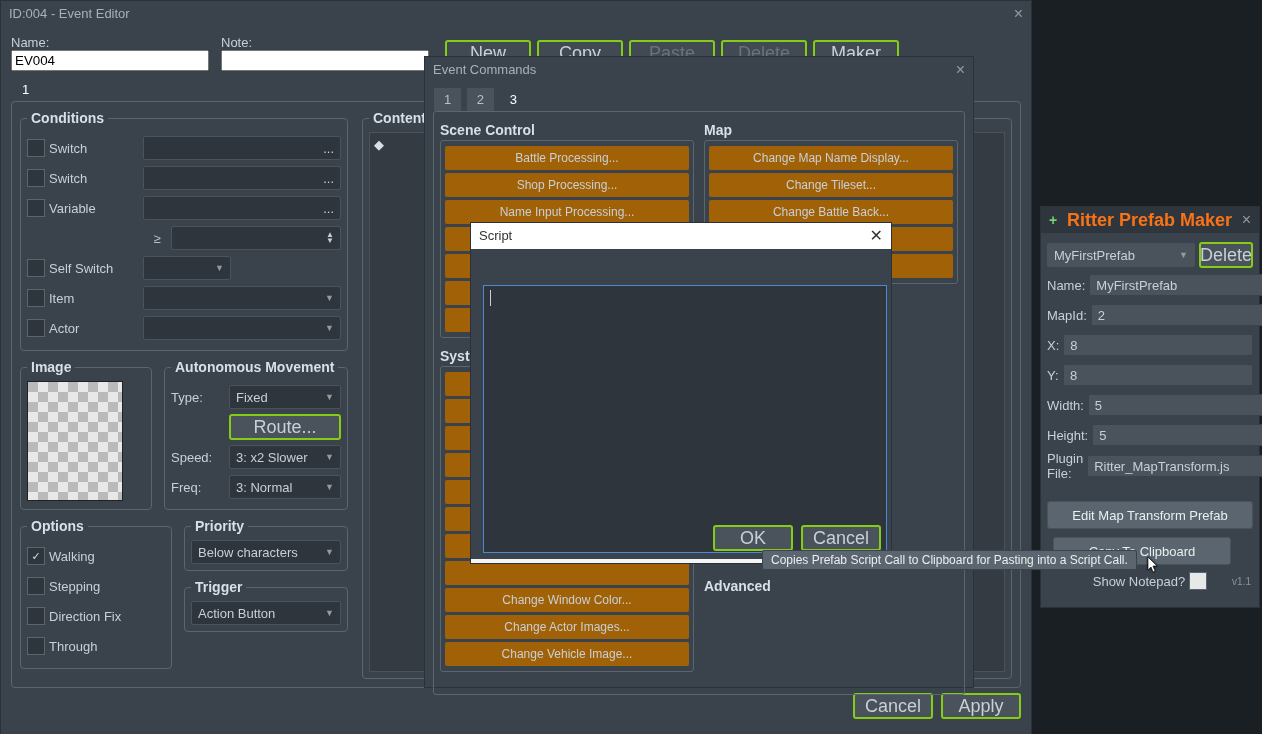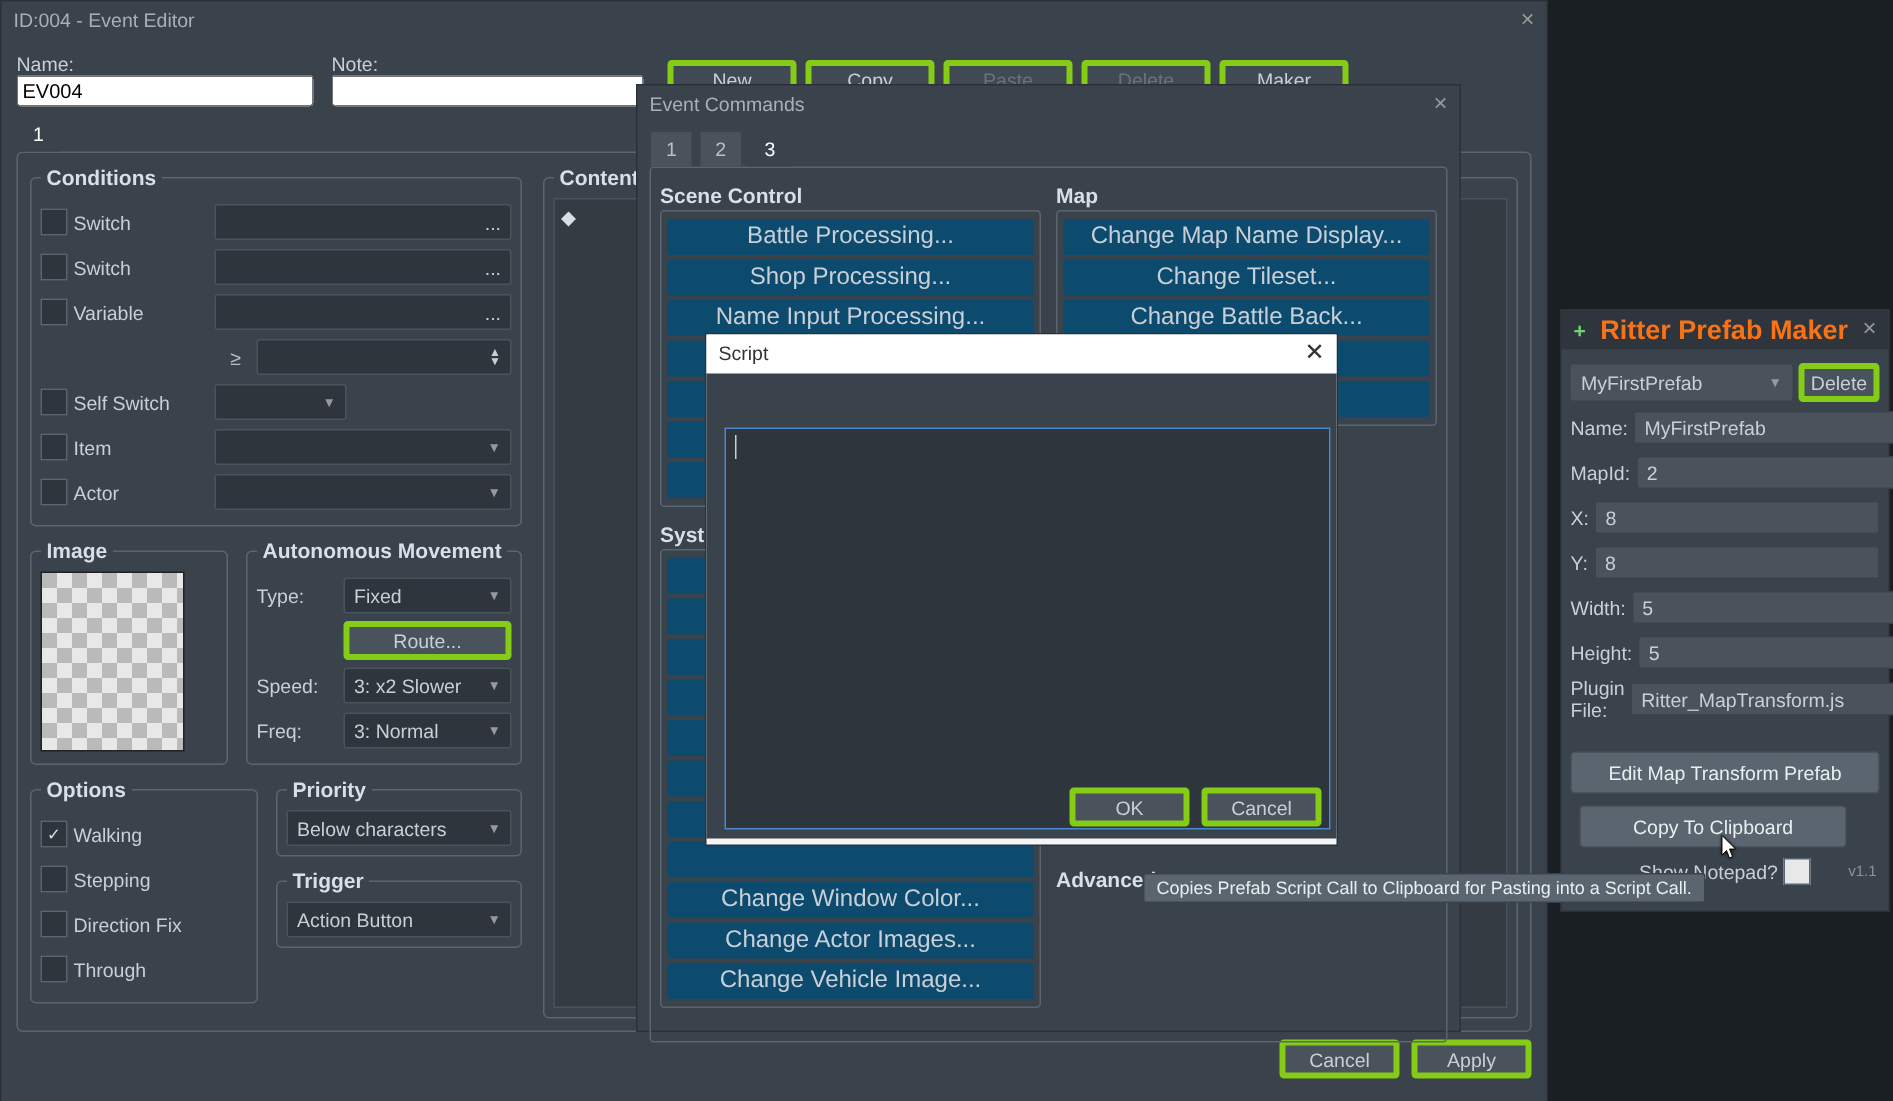--- a/index.html
+++ b/index.html
@@ -6,27 +6,27 @@
 .window{background:#3a434c;border:1px solid #2a3138;position:absolute}
 .titlebar{height:26px;line-height:26px;padding:0 8px;display:flex;justify-content:space-between;align-items:center;color:#a8afb7;font-size:13px}
 .titlebar .close{cursor:pointer;font-size:16px;color:#999}
 .label{color:#c8cfd7;font-size:13px}
 fieldset{border:1px solid #5a6570;border-radius:4px;margin:4px;padding:6px}
 legend{padding:0 4px;color:#d8dfe7;font-weight:bold;font-size:14px}
 .row{display:flex;align-items:center;margin:2px 0;gap:4px;min-height:28px}
 input[type=text].txt,.combo,.numbox{background:#2e353c;border:1px solid #4a535c;color:#c8cfd7;height:24px;padding:2px 6px;font-size:13px;border-radius:2px;box-sizing:border-box}
 .combo{display:flex;align-items:center;justify-content:space-between;padding:0 6px;cursor:pointer}
 .combo .caret{font-size:9px;color:#999}
-.btn{background:#4a535c;border:4px solid #84cc16;color:#c8cfd7;height:26px;padding:0 12px;font-size:13px;border-radius:3px;cursor:pointer;display:inline-flex;align-items:center;justify-content:center}
+.btn{background:#4a535c;border:2px solid #84cc16;color:#c8cfd7;height:26px;padding:0 12px;font-size:18px;border-radius:3px;cursor:pointer;display:inline-flex;align-items:center;justify-content:center}
 .btn.flat{background:#414a53}
 .btn.dis{color:#6a737c}
 .checkbox{width:16px;height:16px;background:#2e353c;border:1px solid #5a6570;display:inline-flex;align-items:center;justify-content:center;font-size:11px;color:#d8dfe7}
 .tab{display:inline-block;padding:4px 10px;background:#4a535c;border:1px solid #3a434c;border-bottom:none;cursor:pointer;font-size:13px}
 .tab.active{background:#3a434c;color:#fff}
-.cmdbtn{background:#0c4a6e;border:1px solid #3a434c;color:#c8cfd7;height:24px;font-size:16px;border-radius:3px;cursor:pointer;display:flex;align-items:center;justify-content:center;margin:1px 0}
+.cmdbtn{background:#a16207;border:1px solid #3a434c;color:#c8cfd7;height:24px;font-size:12px;border-radius:3px;cursor:pointer;display:flex;align-items:center;justify-content:center;margin:1px 0}
 .section-head{color:#d8dfe7;font-weight:bold;font-size:14px;margin:4px 0 2px 0}
 .imgprev{width:94px;height:118px;background:repeating-conic-gradient(#e8e8e8 0 25%, #bababa 0 50%) 0 0/20px 20px;border:1px solid #222}
 .scriptbox{background:#2e353c;border:1px solid #4a8ad0;width:394px;height:258px;position:absolute;left:12px;top:36px;padding:4px;color:#c8cfd7}
 .scriptbox .cursor{width:1px;height:16px;background:#c8cfd7;margin-left:2px}
 .toolt{position:absolute;background:#5a6570;color:#e8efef;padding:2px 8px;font-size:12px;border:1px solid #3a434c;border-radius:2px;white-space:nowrap;z-index:100}
 .pfbtn{background:#5a6570;border:1px solid #4a535c;color:#e8efef;height:26px;border-radius:3px;cursor:pointer;display:flex;align-items:center;justify-content:center;margin:3px 0;font-size:13px}
 .pflbl{color:#c8cfd7;font-size:13px}
 .pfin{background:#4a535c;border:1px solid #3a434c;color:#c8cfd7;height:22px;padding:2px 6px;font-size:13px;border-radius:2px;box-sizing:border-box;flex:1}
 .curs{position:absolute;z-index:200;font-size:16px;color:#fff;filter:drop-shadow(0 0 1px #000)}
 </style>
@@ -329,19 +329,19 @@
     <div class="pfbtn" style="margin-top:20px">Edit Map Transform Prefab</div>
     <div class="pfbtn" style="margin:8px 22px 2px 6px">Copy To Clipboard</div>
     <div class="row" style="justify-content:center;gap:4px">
       <span class="pflbl">Show Notepad?</span>
       <span class="checkbox" style="background:#e8e8e8"></span>
       <span style="position:absolute;right:8px;font-size:10px;color:#8a939c">v1.1</span>
     </div>
   </div>
 </div>
 
-<div class="toolt" style="left:762px;top:582px">Copies Prefab Script Call to Clipboard for Pasting into a Script Call.</div>
+<div class="toolt" style="left:762px;top:550px">Copies Prefab Script Call to Clipboard for Pasting into a Script Call.</div>
 
 <div class="curs" style="left:1143px;top:556px">
   <svg width="18" height="20" viewBox="0 0 18 20">
       <path fill="#fff" stroke="#000" stroke-width="0.6" d="M5 1v13l3-3 2 5 2-1-2-5h4z"></path>
     </svg>
 </div>
 
 </body></html>

